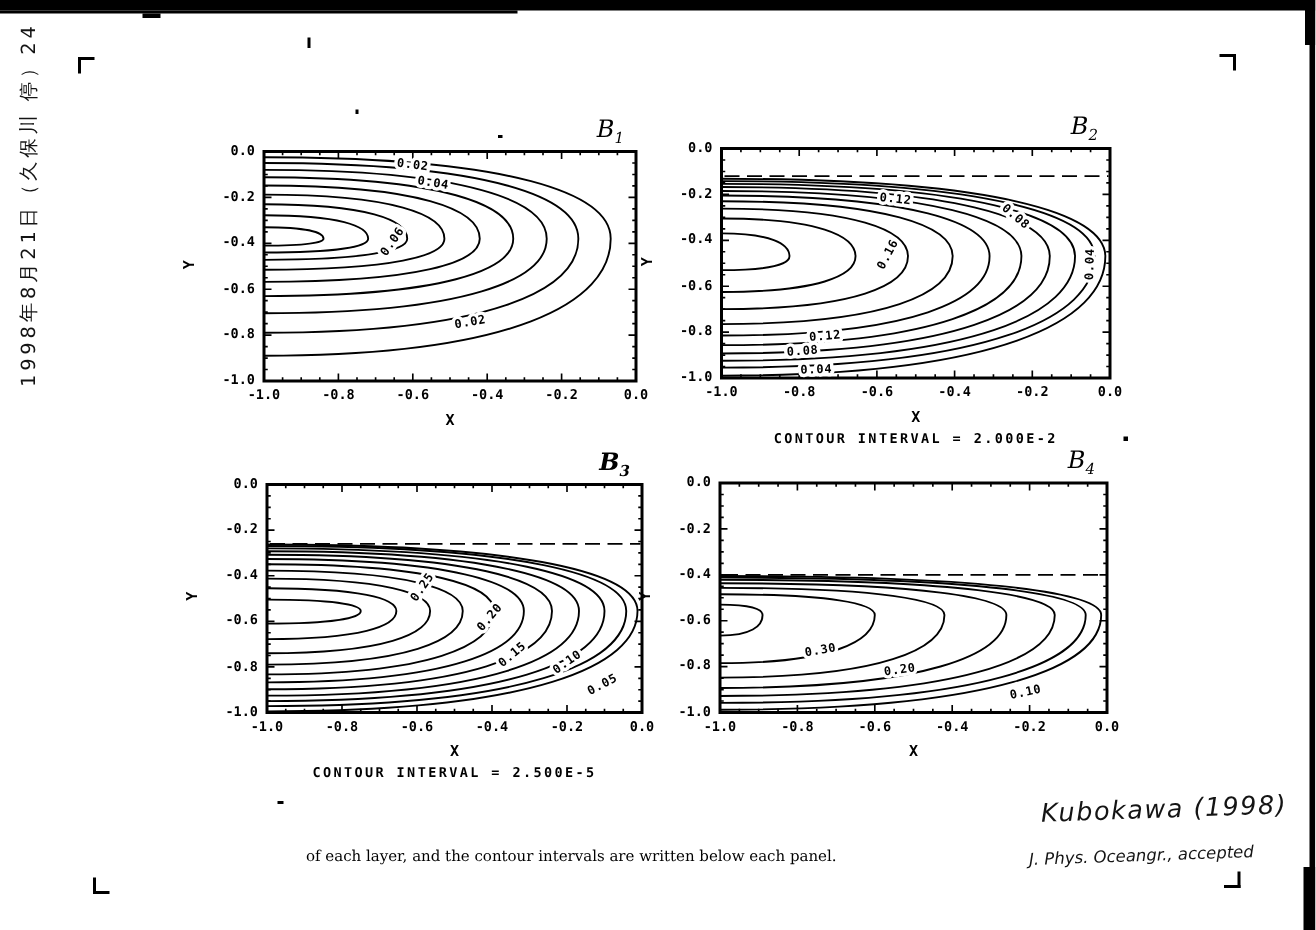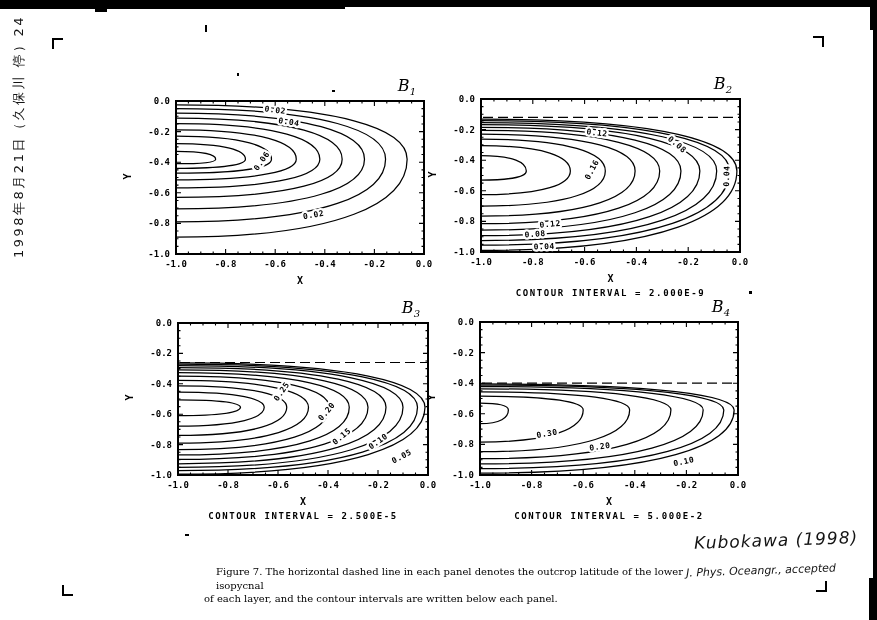--- a/index.html
+++ b/index.html
@@ -126,21 +126,21 @@
       <div class="ytick" style="left: -40px; top: 117.4px;">-0.8</div>
       <div class="ytick" style="left: -40px; top: 148px;">-1.0</div>
       <div class="xtick" style="left: -16px; top: 158px;">-1.0</div>
       <div class="xtick" style="left: 35.8px; top: 158px;">-0.8</div>
       <div class="xtick" style="left: 87.6px; top: 158px;">-0.6</div>
       <div class="xtick" style="left: 139.4px; top: 158px;">-0.4</div>
       <div class="xtick" style="left: 191.2px; top: 158px;">-0.2</div>
       <div class="xtick" style="left: 243px; top: 158px;">0.0</div>
       <div class="axlab xlab" style="top: 174px;">X</div>
       <div class="axlab ylab" style="left: -52px; top: 69.5px;">Y</div>
-      <div class="cint" style="left: -40px; width: 339px; top: 189px;">CONTOUR INTERVAL = 2.000E-9</div>
+      <div class="cint" style="left: -40px; width: 339px; top: 189px;">CONTOUR INTERVAL = 2.000E-2</div>
     </div>
   <div class="panel" style="left: 178px; top: 323px; width: 250px; height: 152px;">
       <svg width="258" height="160" viewBox="0 0 258 160" style="position: absolute; left: -4px; top: -4px; overflow: visible;">
         <rect x="4" y="4" width="250" height="152" fill="none" stroke="#000" stroke-width="2"></rect>
         <path d="M4 4v5M4 156v-5M4 156h5M254 156h-5M16.50000000000001 4v2.5M16.50000000000001 156v-2.5M4 148.4h2.5M254 148.4h-2.5M28.999999999999993 4v2.5M28.999999999999993 156v-2.5M4 140.8h2.5M254 140.8h-2.5M41.50000000000001 4v2.5M41.50000000000001 156v-2.5M4 133.2h2.5M254 133.2h-2.5M53.999999999999986 4v5M53.999999999999986 156v-5M4 125.60000000000001h5M254 125.60000000000001h-5M66.5 4v2.5M66.5 156v-2.5M4 118h2.5M254 118h-2.5M79.00000000000001 4v2.5M79.00000000000001 156v-2.5M4 110.39999999999999h2.5M254 110.39999999999999h-2.5M91.50000000000003 4v2.5M91.50000000000003 156v-2.5M4 102.79999999999998h2.5M254 102.79999999999998h-2.5M104 4v5M104 156v-5M4 95.2h5M254 95.2h-5M116.49999999999999 4v2.5M116.49999999999999 156v-2.5M4 87.60000000000001h2.5M254 87.60000000000001h-2.5M129 4v2.5M129 156v-2.5M4 80h2.5M254 80h-2.5M141.5 4v2.5M141.5 156v-2.5M4 72.39999999999999h2.5M254 72.39999999999999h-2.5M154.00000000000003 4v5M154.00000000000003 156v-5M4 64.79999999999998h5M254 64.79999999999998h-5M166.5 4v2.5M166.5 156v-2.5M4 57.199999999999996h2.5M254 57.199999999999996h-2.5M179.00000000000003 4v2.5M179.00000000000003 156v-2.5M4 49.59999999999999h2.5M254 49.59999999999999h-2.5M191.5 4v2.5M191.5 156v-2.5M4 42h2.5M254 42h-2.5M204 4v5M204 156v-5M4 34.39999999999999h5M254 34.39999999999999h-5M216.50000000000003 4v2.5M216.50000000000003 156v-2.5M4 26.799999999999986h2.5M254 26.799999999999986h-2.5M229 4v2.5M229 156v-2.5M4 19.199999999999996h2.5M254 19.199999999999996h-2.5M241.50000000000003 4v2.5M241.50000000000003 156v-2.5M4 11.59999999999999h2.5M254 11.59999999999999h-2.5M254 4v5M254 156v-5M4 4h5M254 4h-5" stroke="#000" stroke-width="1.1" fill="none"></path>
         <line x1="6" x2="253" y1="43.52" y2="43.52" stroke="#000" stroke-width="1.2" stroke-dasharray="10 5"></line>
         <path d="M 4 43.976 C 181.84 43.976, 251 63.948800000000006, 251 88.36000000000001 C 251 125.144, 181.84 155.24, 4 155.24" fill="none" stroke="#000" stroke-width="1.25"></path>
         <path d="M 4 45.040000000000006 C 176.44 45.040000000000006, 243.5 64.534, 243.5 88.36000000000001 C 243.5 123.22120000000001, 176.44 151.744, 4 151.744" fill="none" stroke="#000" stroke-width="1.25"></path>
         <path d="M 4 46.56 C 166 46.56, 229 65.37, 229 88.36000000000001 C 229 121.382, 166 148.4, 4 148.4" fill="none" stroke="#000" stroke-width="1.25"></path>
         <path d="M 4 48.535999999999994 C 153.76 48.535999999999994, 212 66.4568, 212 88.36000000000001 C 212 119.37560000000002, 153.76 144.752, 4 144.752" fill="none" stroke="#000" stroke-width="1.25"></path>
@@ -150,21 +150,21 @@
         <path d="M 4 61.456 C 97.96 61.456, 134.5 73.56280000000001, 134.5 88.36000000000001 C 134.5 108.00600000000001, 97.96 124.08000000000001, 4 124.08000000000001" fill="none" stroke="#000" stroke-width="1.25"></path>
         <path d="M 4 66.776 C 82.30000000000001 66.776, 112.75000000000001 76.4888, 112.75000000000001 88.36000000000001 C 112.75000000000001 103.82600000000001, 82.30000000000001 116.48, 4 116.48" fill="none" stroke="#000" stroke-width="1.25"></path>
         <path d="M 4 73.16 C 66.1 73.16, 90.25 80, 90.25 88.36000000000001 C 90.25 98.64280000000001, 66.1 107.05600000000001, 4 107.05600000000001" fill="none" stroke="#000" stroke-width="1.25"></path>
         <path d="M 4 80.76 C 49 80.76, 66.5 84.18, 66.5 88.36000000000001 C 66.5 92.958, 49 96.72, 4 96.72" fill="none" stroke="#000" stroke-width="1.25"></path>
         <text x="107.75000000000001" y="72.552" class="clabel" transform="rotate(-55 107.75000000000001 72.552)">0.25</text>
         <text x="152.75" y="92.616" class="clabel" transform="rotate(-50 152.75 92.616)">0.20</text>
         <text x="167.75" y="117.544" class="clabel" transform="rotate(-40 167.75 117.544)">0.15</text>
         <text x="204.24999999999997" y="122.56" class="clabel" transform="rotate(-35 204.24999999999997 122.56)">0.10</text>
         <text x="227.75" y="137.608" class="clabel" transform="rotate(-28 227.75 137.608)">0.05</text>
       </svg>
-      <div class="blab" style="top: -25px; right: 8px;"><i>B</i><sub>3</sub></div>
+      <div class="blab" style="top: -25px; right: 8px; font-weight: bold;"><i>B</i><sub>3</sub></div>
       <div class="ytick" style="left: -40px; top: -5px;">0.0</div>
       <div class="ytick" style="left: -40px; top: 25.4px;">-0.2</div>
       <div class="ytick" style="left: -40px; top: 55.8px;">-0.4</div>
       <div class="ytick" style="left: -40px; top: 86.2px;">-0.6</div>
       <div class="ytick" style="left: -40px; top: 116.6px;">-0.8</div>
       <div class="ytick" style="left: -40px; top: 147px;">-1.0</div>
       <div class="xtick" style="left: -16px; top: 157px;">-1.0</div>
       <div class="xtick" style="left: 34px; top: 157px;">-0.8</div>
       <div class="xtick" style="left: 84px; top: 157px;">-0.6</div>
       <div class="xtick" style="left: 134px; top: 157px;">-0.4</div>
@@ -198,24 +198,22 @@
       <div class="ytick" style="left: -40px; top: 117.4px;">-0.8</div>
       <div class="ytick" style="left: -40px; top: 148px;">-1.0</div>
       <div class="xtick" style="left: -16px; top: 158px;">-1.0</div>
       <div class="xtick" style="left: 35.6px; top: 158px;">-0.8</div>
       <div class="xtick" style="left: 87.2px; top: 158px;">-0.6</div>
       <div class="xtick" style="left: 138.8px; top: 158px;">-0.4</div>
       <div class="xtick" style="left: 190.4px; top: 158px;">-0.2</div>
       <div class="xtick" style="left: 242px; top: 158px;">0.0</div>
       <div class="axlab xlab" style="top: 174px;">X</div>
       <div class="axlab ylab" style="left: -52px; top: 69.5px;">Y</div>
-      <div class="cint" style="left: -40px; width: 338px; top: 189px;">CONTOUR INTERVAL = 5.000E-2</div>
     </div>
 
   <div class="caption">
-    <div class="l2">Figure 7.  The horizontal dashed line in each panel denotes the outcrop latitude of the lower isopycnal</div>
     <div class="l3">of each layer, and the contour intervals are written below each panel.</div>
   </div>
 
   <div class="hand hand-name">Kubokawa (1998)</div>
   <div class="hand hand-jrn">J. Phys. Oceangr., accepted</div>
 
 </div>
 
 </body></html>

